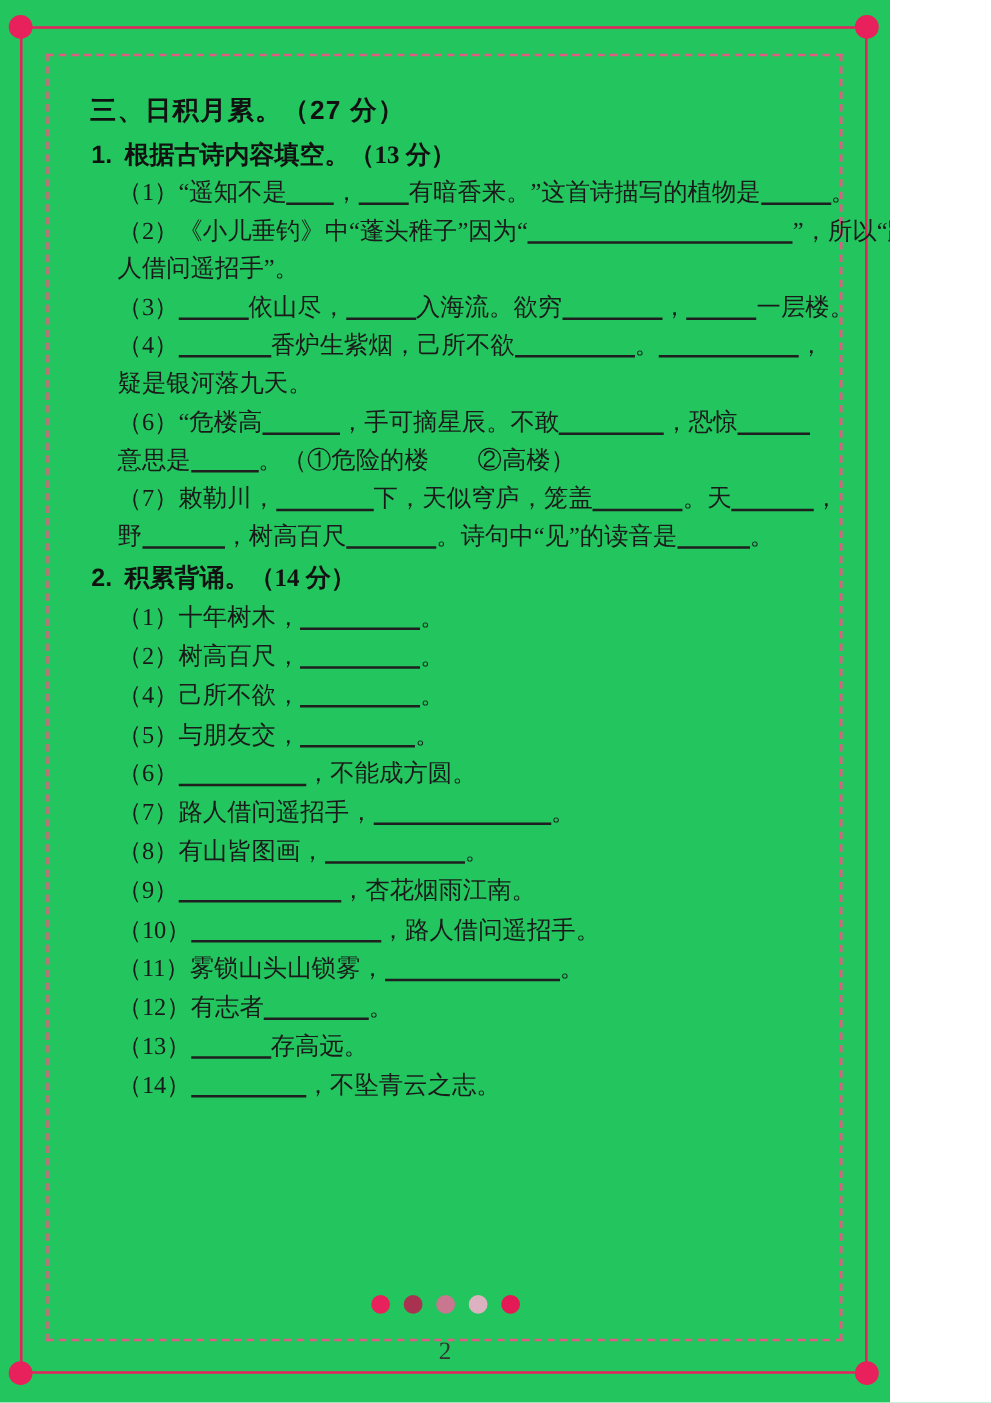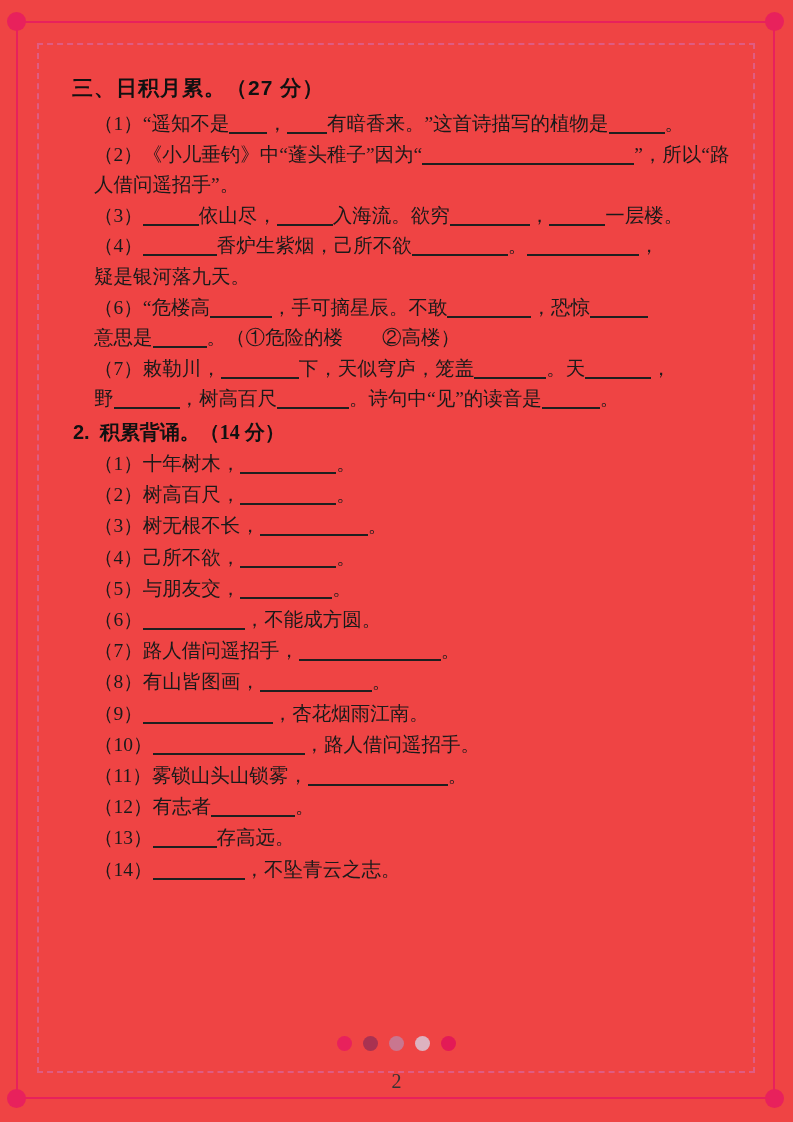--- a/index.html
+++ b/index.html
@@ -1,20 +1,20 @@
 <!DOCTYPE html>
 <html><head>
 <meta charset="utf-8">
 <style>
   * { margin:0; padding:0; box-sizing:border-box; }
   html,body { background:#ffffff; }
   .page {
     position:relative;
-    width:793px; height:1122px;
-    background:#ef4444;
+    width:712px; height:1122px;
+    background:#22c55e;
     overflow:hidden;
     font-family:"Liberation Serif","DejaVu Serif",serif;
     color:#1a1a1a;
   }
   
   .outer-border {
     position:absolute; inset:21px 18px 23px 16px;
     border:2.5px solid var(--accent);
   }
   .corner-dot {
@@ -74,20 +74,21 @@
     <span class="corner-dot tl"></span>
     <span class="corner-dot tr"></span>
     <span class="corner-dot bl"></span>
     <span class="corner-dot br"></span>
   </div>
   <div class="inner-border"></div>
 
   <div class="content">
     <div class="section-title">三、日积月累。（27 分）</div>
     <div>
+        <div class="q-head"><span class="q-num">1.</span><span class="q-title">根据古诗内容填空。（13 分）</span></div>
         <div class="q-items q1">
           <div class="item">
             <div class="line"><span class="t">（1）“遥知不是</span><span class="blank" style="width: 38px;"></span><span class="t">，</span><span class="blank" style="width: 40px;"></span><span class="t">有暗香来。”这首诗描写的植物是</span><span class="blank" style="width: 56px;"></span><span class="t">。</span></div>
           </div>
           <div class="item">
             <div class="line"><span class="t">（2）《小儿垂钓》中“蓬头稚子”因为“</span><span class="blank" style="width: 212px;"></span><span class="t">”，所以“路</span></div>
             <div class="line"><span class="t">人借问遥招手”。</span></div>
           </div>
           <div class="item">
             <div class="line"><span class="t">（3）</span><span class="blank" style="width: 56px;"></span><span class="t">依山尽，</span><span class="blank" style="width: 56px;"></span><span class="t">入海流。欲穷</span><span class="blank" style="width: 80px;"></span><span class="t">，</span><span class="blank" style="width: 56px;"></span><span class="t">一层楼。</span></div>
@@ -105,23 +106,20 @@
             <div class="line"><span class="t">野</span><span class="blank" style="width: 66px;"></span><span class="t">，树高百尺</span><span class="blank" style="width: 72px;"></span><span class="t">。诗句中“见”的读音是</span><span class="blank" style="width: 58px;"></span><span class="t">。</span></div>
           </div>
         </div>
         <div class="q-head"><span class="q-num">2.</span><span class="q-title">积累背诵。（14 分）</span></div>
         <div class="q-items q2">
           <div class="item">
             <div class="line"><span class="t">（1）十年树木，</span><span class="blank" style="width: 96px;"></span><span class="t">。</span></div>
           </div>
           <div class="item">
             <div class="line"><span class="t">（2）树高百尺，</span><span class="blank" style="width: 96px;"></span><span class="t">。</span></div>
-          </div>
-          <div class="item">
-            <div class="line"><span class="t">（3）树无根不长，</span><span class="blank" style="width: 108px;"></span><span class="t">。</span></div>
           </div>
           <div class="item">
             <div class="line"><span class="t">（4）己所不欲，</span><span class="blank" style="width: 96px;"></span><span class="t">。</span></div>
           </div>
           <div class="item">
             <div class="line"><span class="t">（5）与朋友交，</span><span class="blank" style="width: 92px;"></span><span class="t">。</span></div>
           </div>
           <div class="item">
             <div class="line"><span class="t">（6）</span><span class="blank" style="width: 102px;"></span><span class="t">，不能成方圆。</span></div>
           </div>

